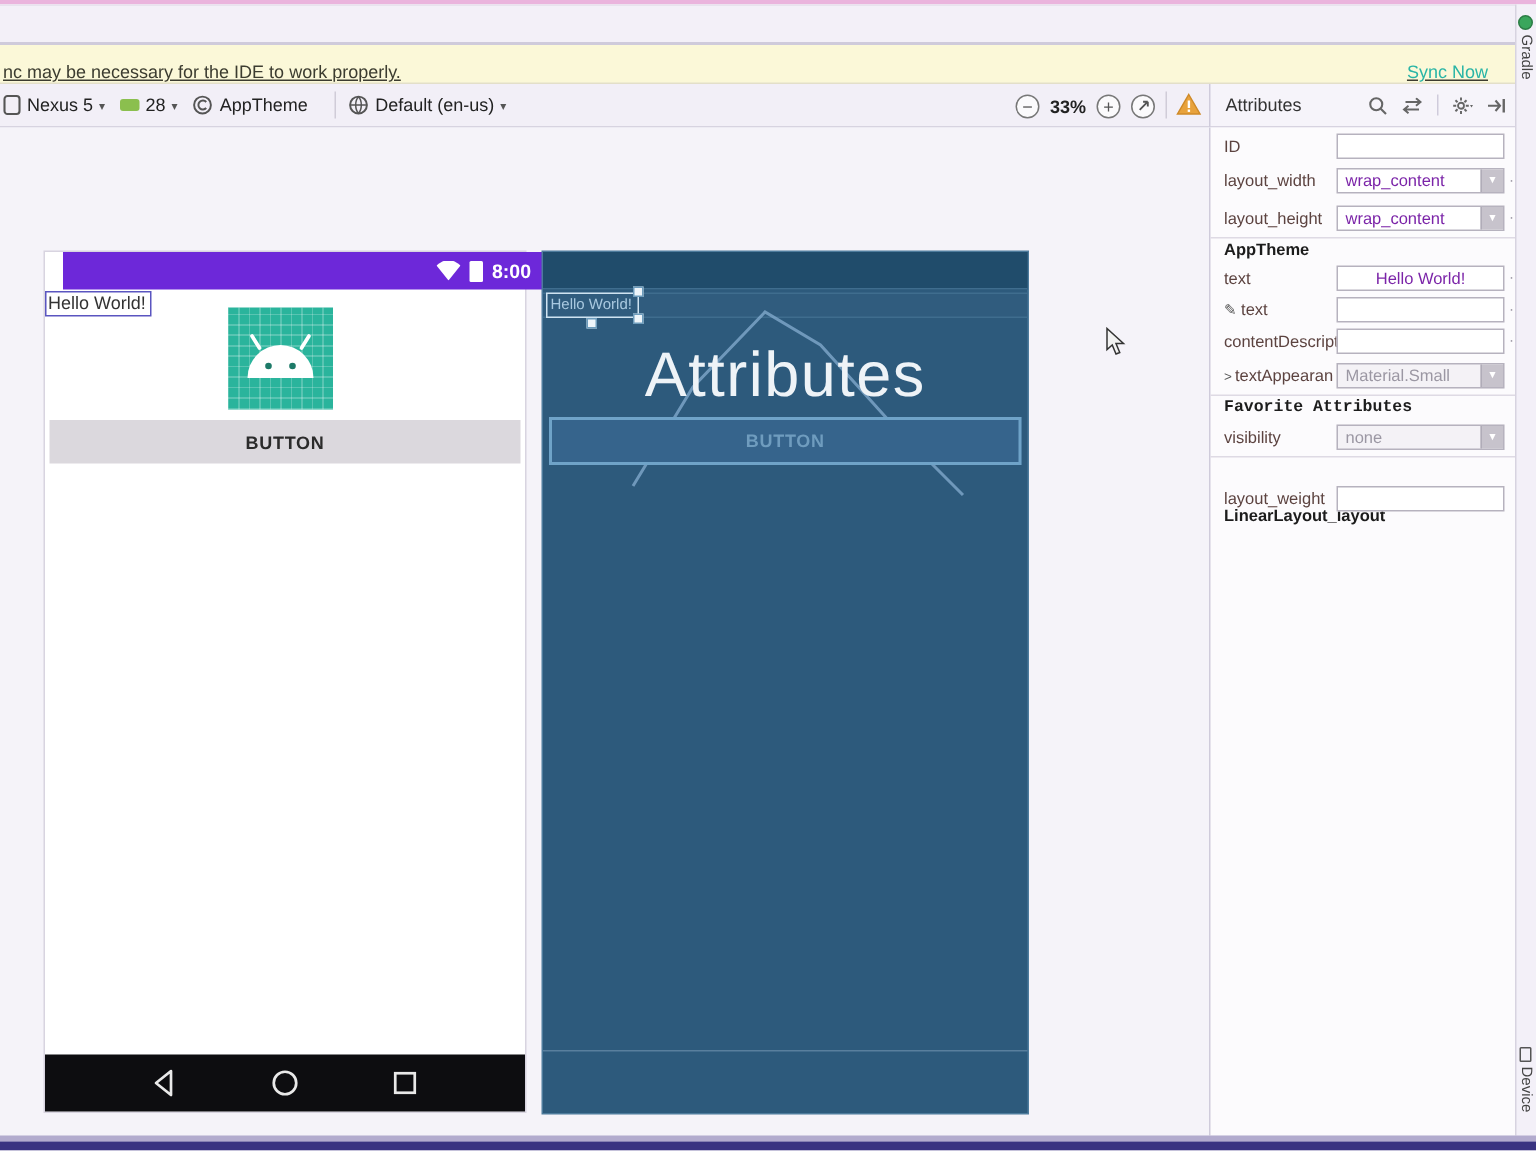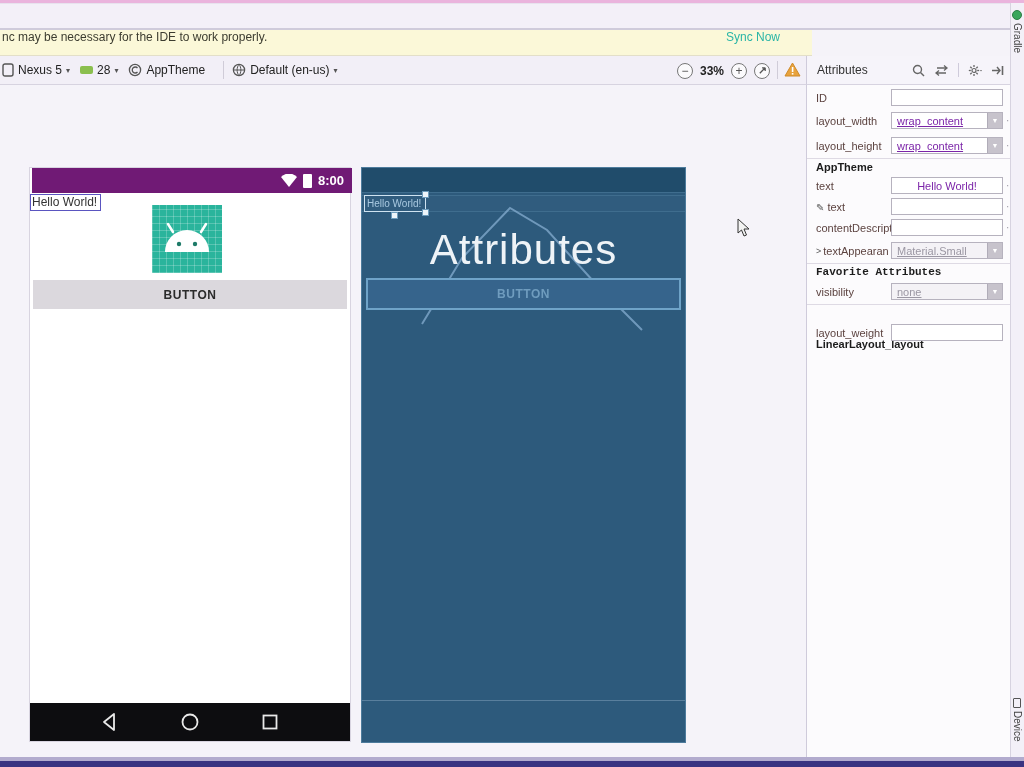--- a/index.html
+++ b/index.html
@@ -3,22 +3,22 @@
 <meta charset="utf-8">
 <style>
   * { margin:0; padding:0; box-sizing:border-box; }
   html,body { width:1024px; height:767px; overflow:hidden; }
   body { font-family:"Liberation Sans", sans-serif; position:relative; background:#f5f3f9; }
   .abs { position:absolute;padding-left:40px; }
 
   
   .pink-line { left:0; top:0; width:1024px; height:3px; background:#eab4dd; }
   .top-band  { left:0; top:3px; width:1024px; height:27px; background:#f3f0f8; border-top:1px solid #e7e3ee; border-bottom:2px solid #cfcbdb; }
-  .banner { left:0; top:30px; width:812px; height:26px; background:#fbf8d8; border-bottom:1px solid #e3dfc9;
-            display:flex; align-items:flex-start; padding:0 14px 0 2px; font-size:12px; color:#3c3c30; }
+  .banner { left:0; top:30px; width:1024px; height:26px; background:#fbf8d8; border-bottom:1px solid #e3dfc9;
+            display:flex; align-items:flex-end; padding:0 14px 0 2px; font-size:12px; color:#3c3c30;text-decoration:underline; }
   .banner .spacer { flex:1; }
   .sync-now { color:#2ab5a6; font-size:12px; cursor:pointer; margin-right:18px; }
 
   
   .toolbar { left:0; top:56px; width:806px; height:29px; background:#f2eff7; border-bottom:1px solid #d7d3e0;
              display:flex; align-items:center; padding-left:2px; font-size:12px; color:#222; }
   .tb-item { display:flex; align-items:center; gap:4px; margin-right:10px; cursor:pointer; }
   .tb-caret { font-size:8px; color:#555; }
   .tb-div { width:1px; height:18px; background:#d0ccd8; margin:0 8px; }
   .api-badge { width:13px; height:8px; border-radius:2px; background:#8bbf4e; display:inline-block; }
@@ -29,21 +29,21 @@
   .tb-right-div { position:absolute; right:28px; top:5px; width:1px; height:18px; background:#d0ccd8; }
   .warn-wrap { position:absolute; right:5px; top:6px; cursor:pointer; }
 
   .subtool-icon { left:12px; top:88px; font-size:14px; color:#555; }
 
   
   .design-surface { left:0; top:85px; width:806px; height:672px; background:#f5f3f9; }
 
   
   .phone { position:absolute; left:30px; top:83px; width:320px; height:573px; background:#ffffff; box-shadow:0 0 0 1px #d8d4e0; }
-  .status-bar { position:absolute; left:2px; top:0; width:100%; height:25px; background:#701a75; display:flex; align-items:center; justify-content:flex-end; gap:6px; padding-right:8px; }
+  .status-bar { position:absolute; left:12px; top:0; width:100%; height:25px; background:#6d28d9; display:flex; align-items:center; justify-content:flex-end; gap:6px; padding-right:8px; }
   .status-time { color:#fff; font-size:13px; font-weight:bold; }
   .battery { width:9px; height:14px; background:#fff; border-radius:1px; }
   .hello-box { position:absolute; left:0px; top:26px; border:1px solid #5a55c0; background:#fff; padding:0 3px 1px 1px; font-size:12px; color:#333; }
   .iv-icon { position:absolute; left:122px; top:37px; width:70px; height:68px; background:#2ab49c;
              background-image:repeating-linear-gradient(0deg, rgba(255,255,255,.22) 0 1px, transparent 1px 7px),
                               repeating-linear-gradient(90deg, rgba(255,255,255,.22) 0 1px, transparent 1px 7px);
              display:flex; align-items:center; justify-content:center; }
   .design-button { position:absolute; left:3px; right:3px; top:112px; height:29px; background:#dbd8dd;
                    display:flex; align-items:center; justify-content:center; font-size:12px; font-weight:bold; color:#2b2b2b; letter-spacing:.5px; }
   .navbar { position:absolute; left:0; bottom:0; width:100%; height:38px; background:#0d0d10; display:flex; align-items:center; justify-content:space-around; padding:0 40px; }
@@ -67,21 +67,21 @@
   .attr-header .spacer { flex:1; }
   .hdr-icon { margin-left:9px; cursor:pointer; display:flex; align-items:center; }
   .hdr-div { width:1px; height:14px; background:#cfcbdb; margin-left:9px; }
   .attr-panel { left:806px; top:85px; width:204px; height:672px; background:#fcfbfd; border-left:1px solid #cfcbdb; font-size:11px; }
   .arow { position:absolute; left:0; width:100%; height:18px; display:flex; align-items:center; padding-left:9px; }
   .alabel { color:#5c4340; }
   .asection { position:absolute; left:9px; font-weight:bold; color:#1c1c1c; font-size:11px; }
   .afield { position:absolute; left:84px; width:112px; height:17px; background:#fff; border:1px solid #b6b2be; font-size:11px; color:#7b24a8; display:flex; align-items:center; padding-left:4px; }
   .afield.centered { justify-content:center; padding-left:0; }
   .adrop { position:absolute; left:84px; width:112px; height:17px; background:#fff; border:1px solid #b6b2be; font-size:11px; display:flex; align-items:center; }
-  .adrop .val { flex:1; padding-left:5px; color:#7b24a8; white-space:nowrap; overflow:hidden;text-decoration:underline; }
+  .adrop .val { flex:1; padding-left:5px; color:#7b24a8; white-space:nowrap; overflow:hidden; }
   .adrop .val.gray { color:#9b97a3; }
   .adrop.graybox { background:#f4f2f6; }
   .drop-btn { width:15px; height:100%; background:#c7c3cc; color:#fff; font-size:7px; display:flex; align-items:center; justify-content:center; border-left:1px solid #b0acb8; }
   .adots { position:absolute; left:199px; color:#9a96a2; font-size:10px; letter-spacing:1px; cursor:pointer; }
   .adivider { position:absolute; left:0; width:100%; border-top:1px solid #dedae4; }
   .expander { color:#555; font-size:9px; margin-right:2px; }
   .pencil { font-size:10px; color:#555; margin-right:3px; }
 
   
   .right-strip { left:1010px; top:3px; width:14px; height:754px; background:#f3f0f8; border-left:1px solid #d7d3e0; }

